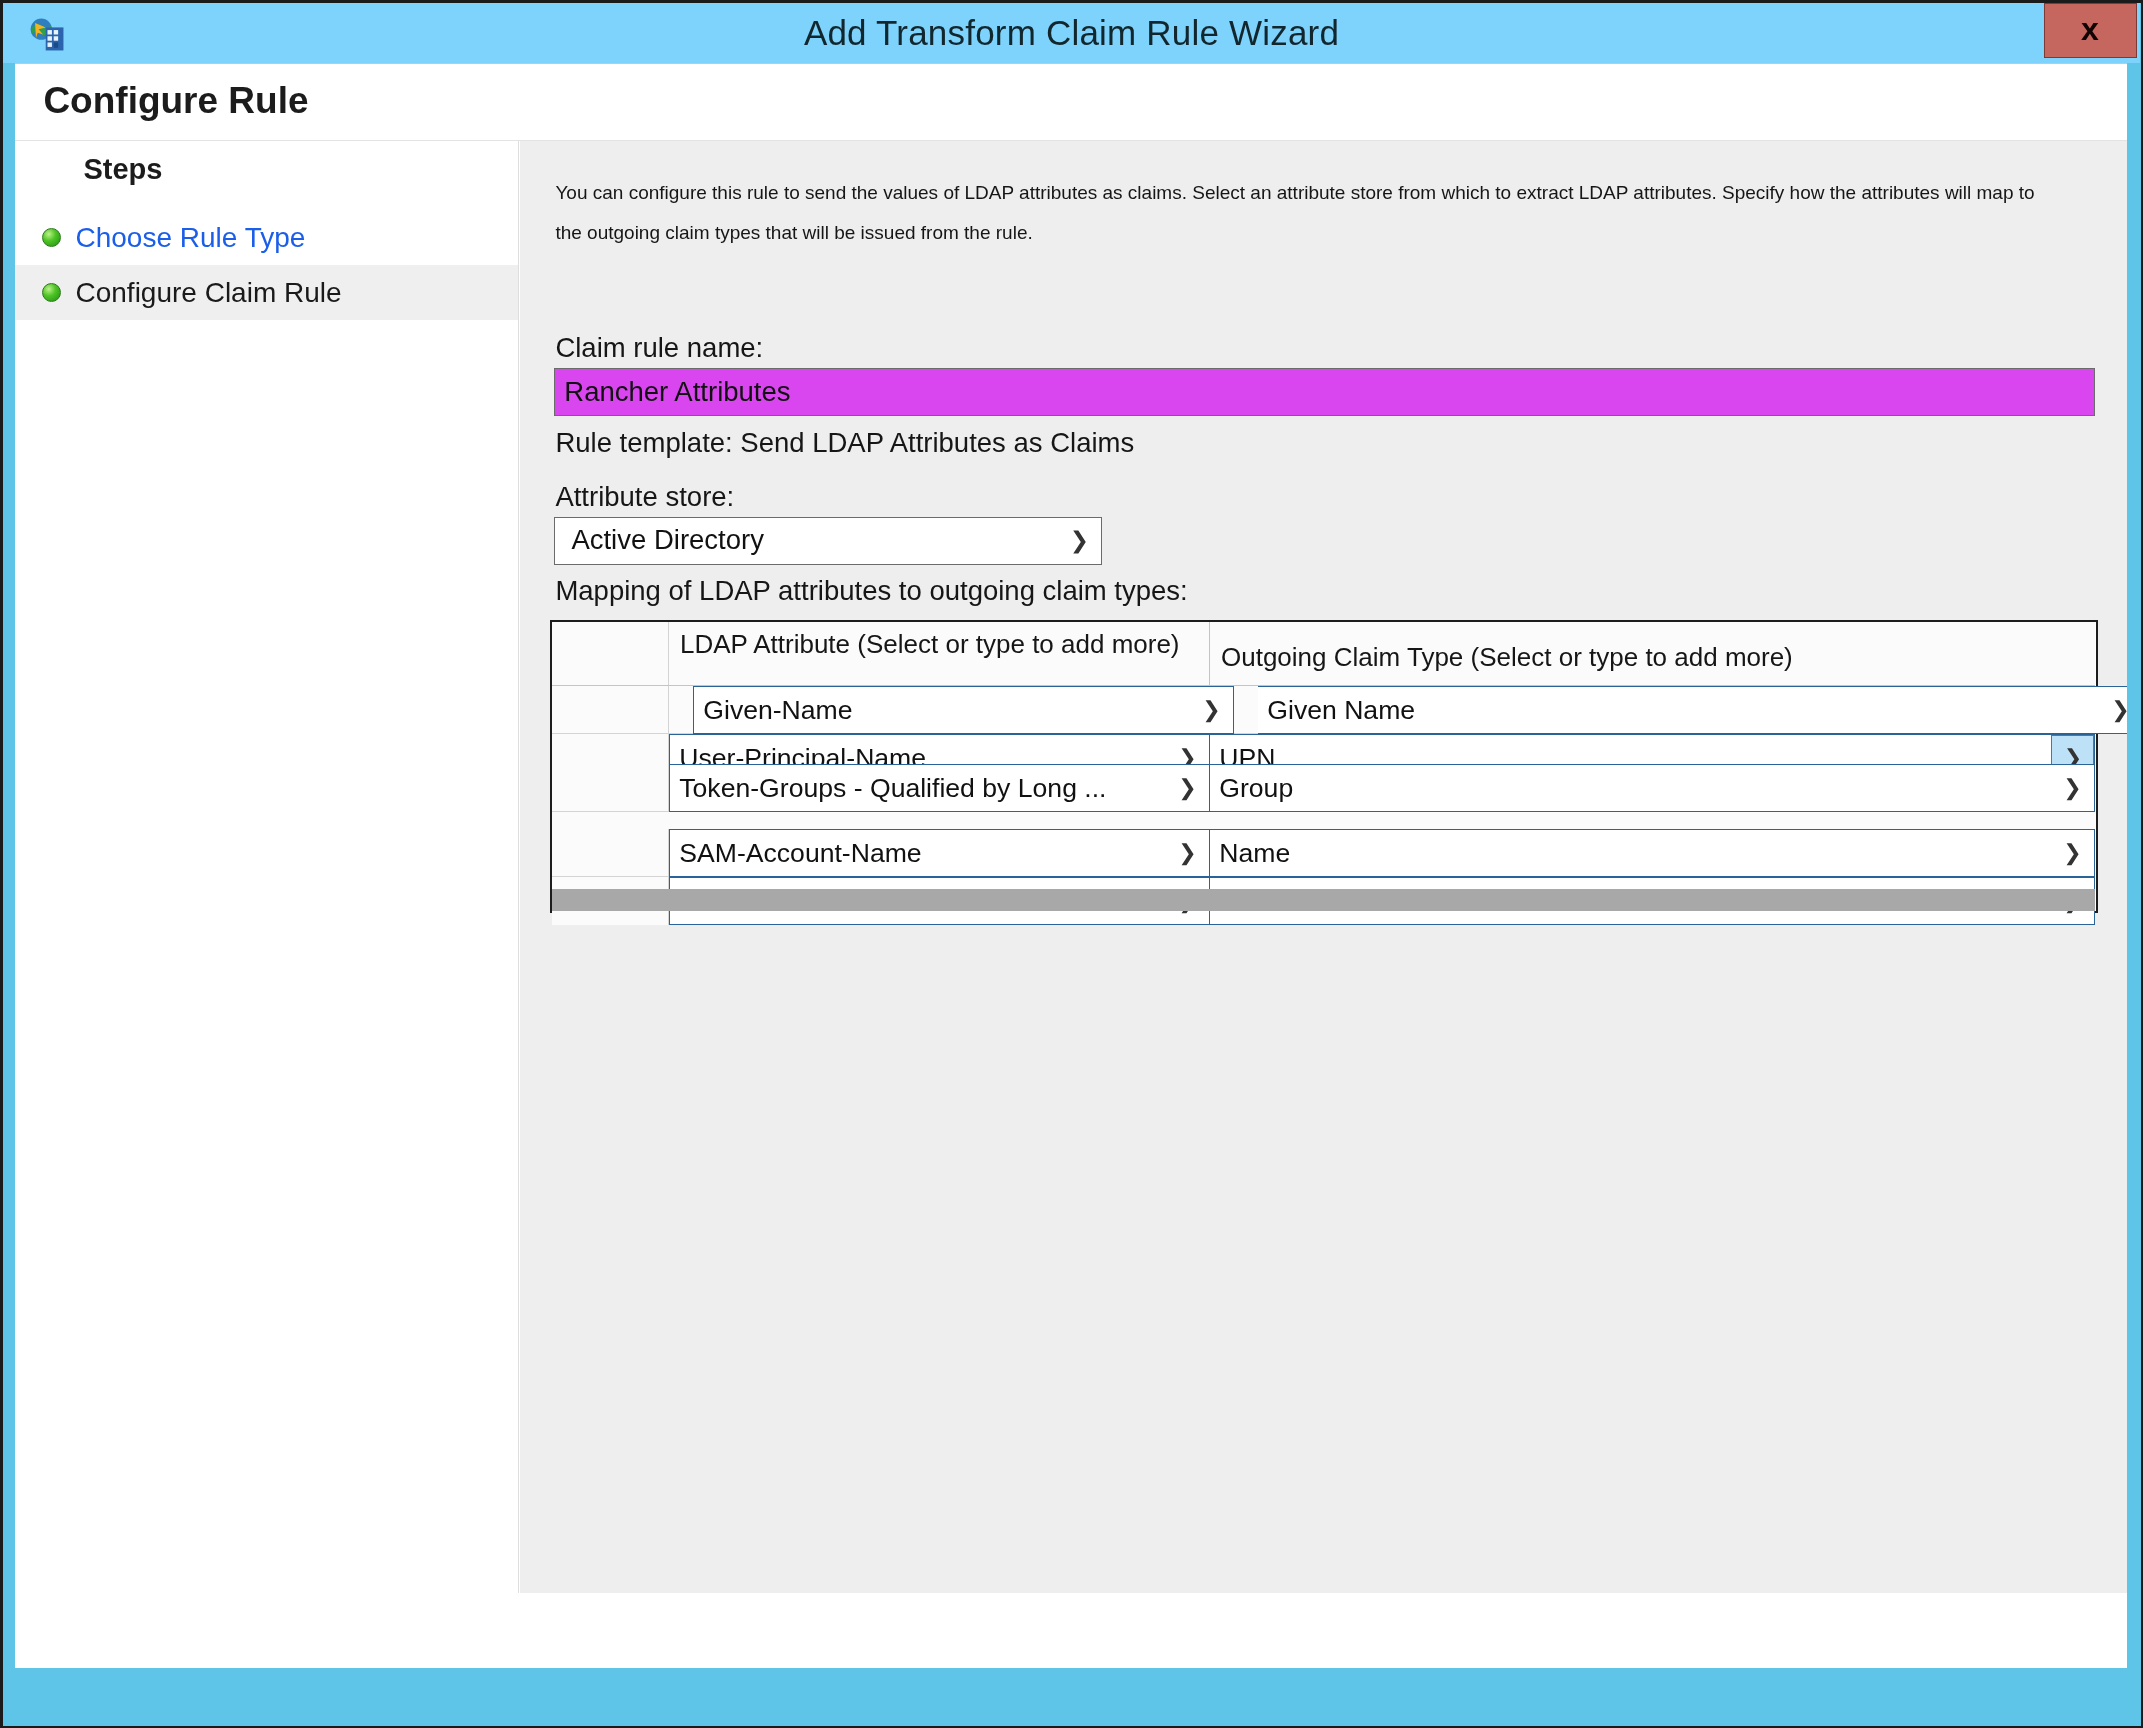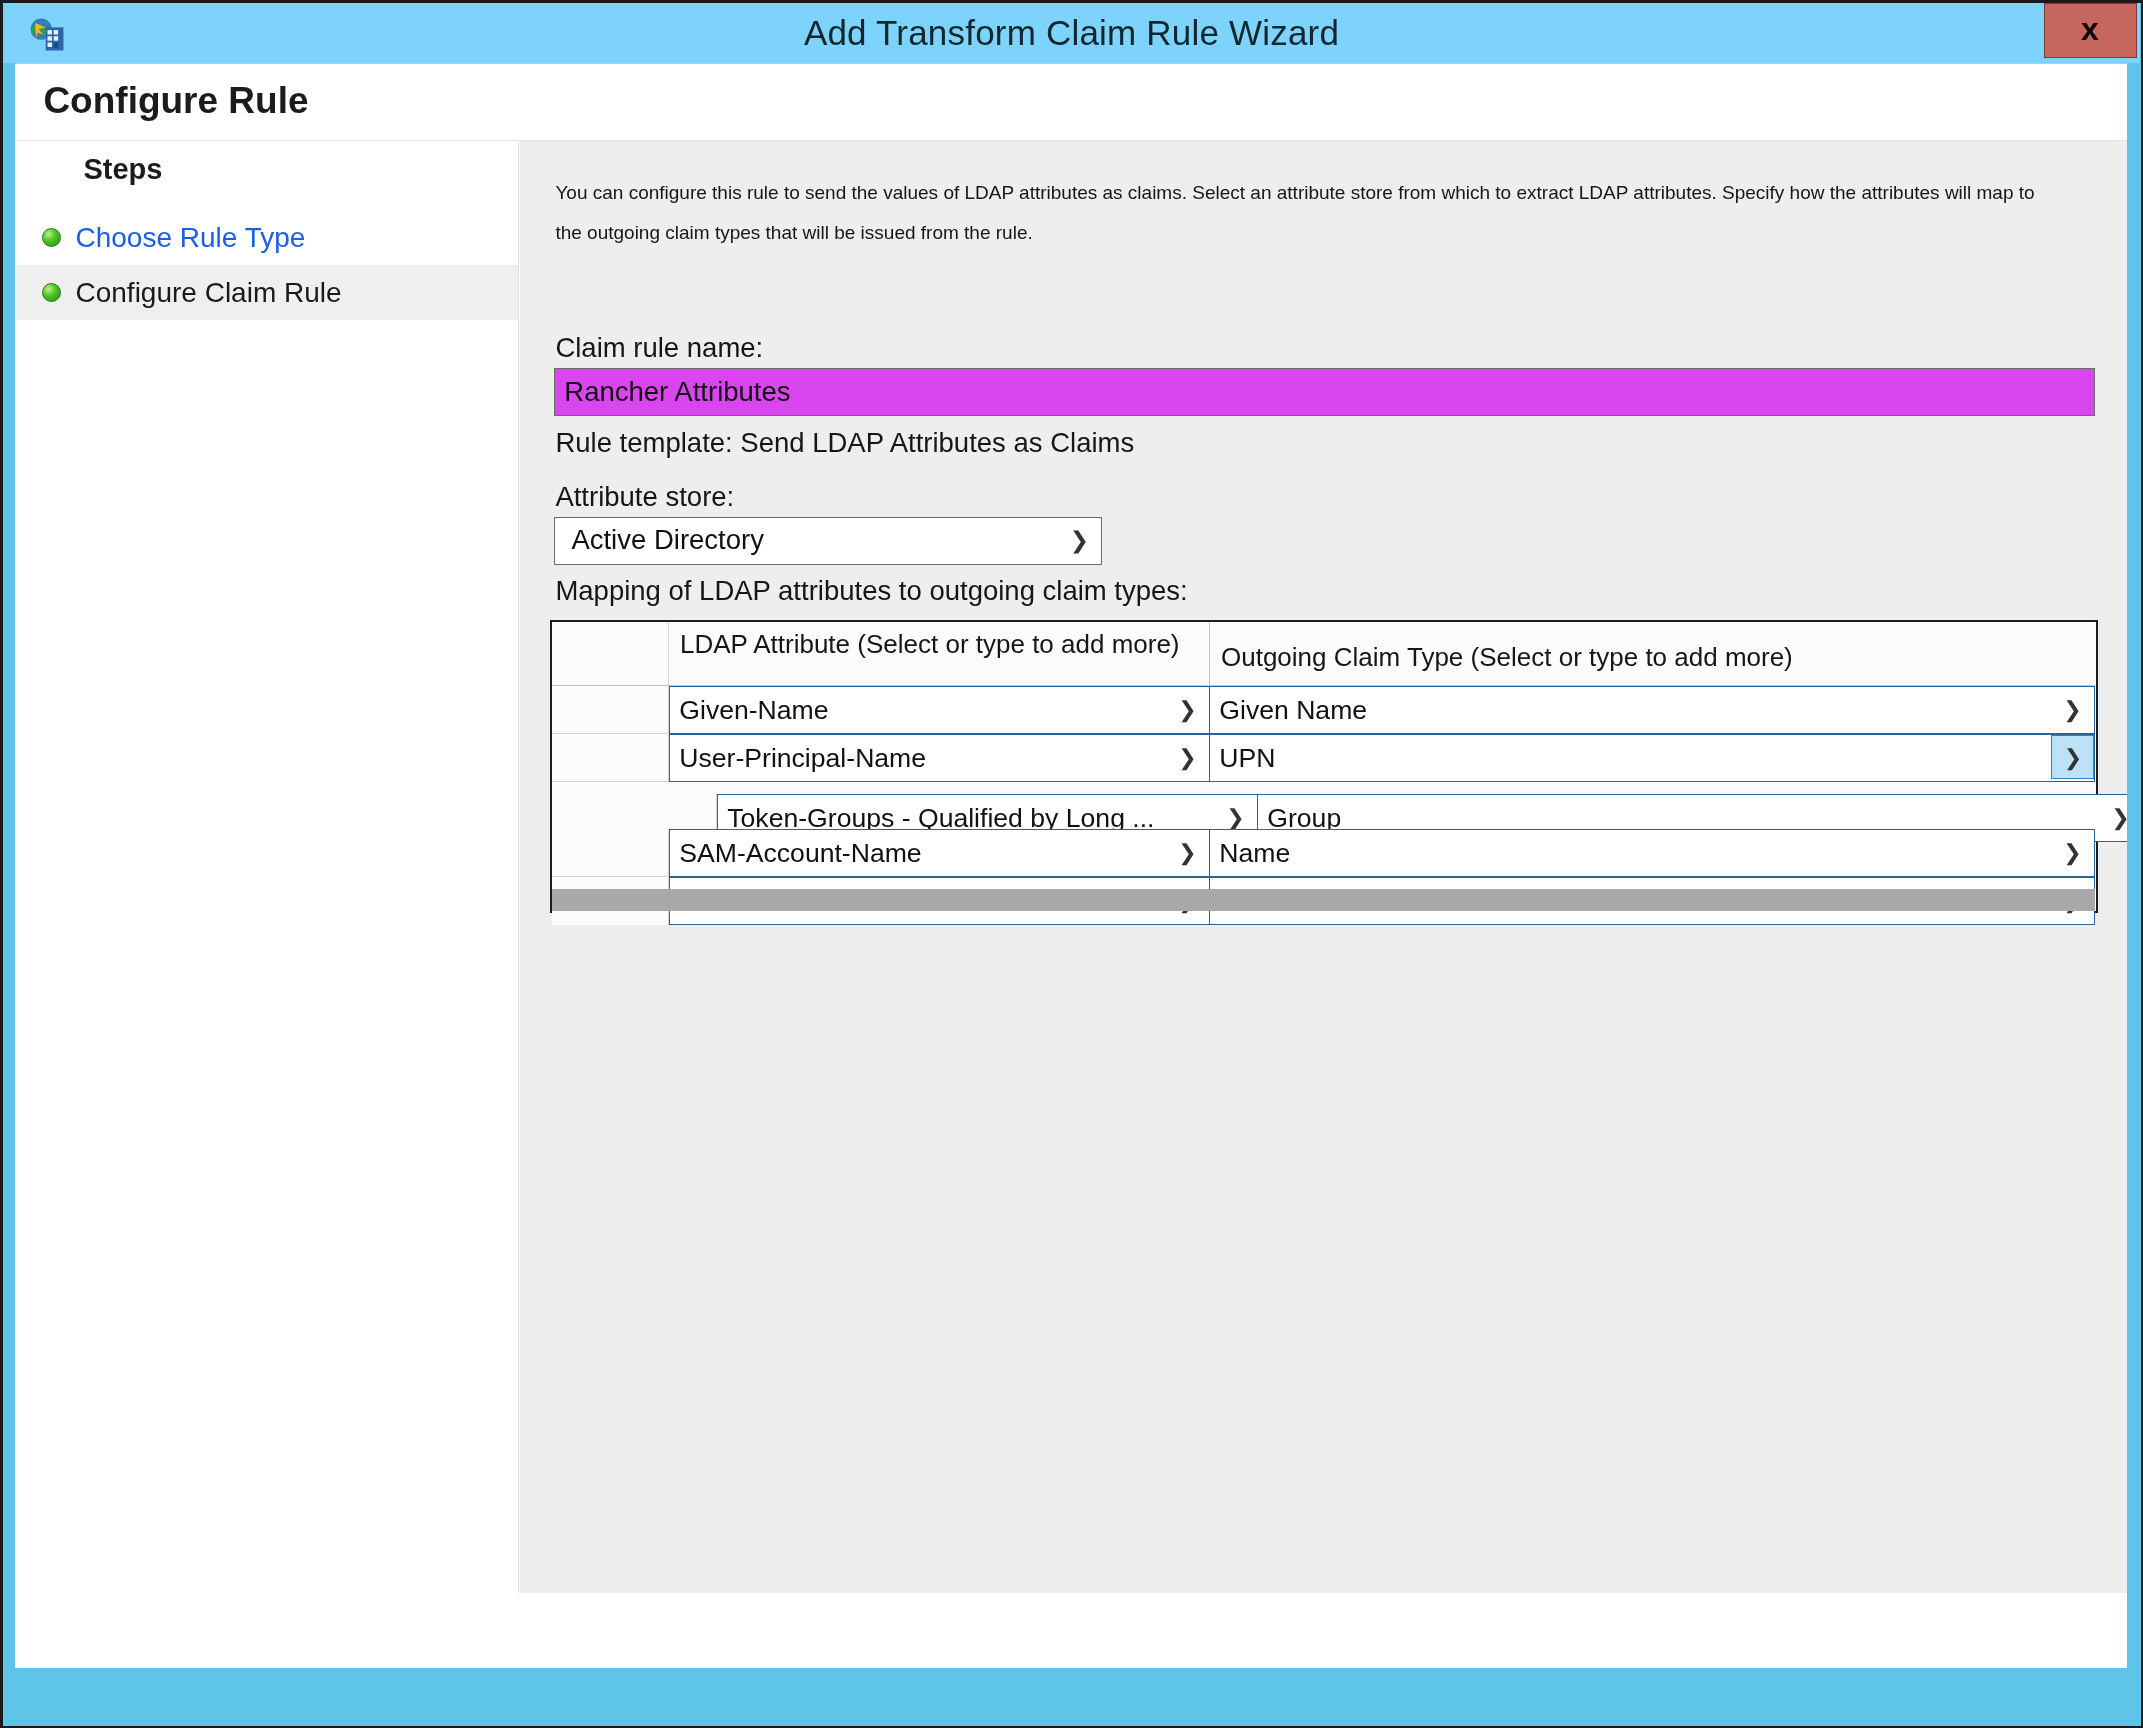--- a/index.html
+++ b/index.html
@@ -394,21 +394,21 @@
 
         <div id="grid">
           <div id="grid-scroll">
 
             <div class="grid-row header" style="top:0px;">
               <div class="cell-selector"></div>
               <div class="cell-head col1">LDAP Attribute (Select or type to add more)</div>
               <div class="cell-head col2">Outgoing Claim Type (Select or type to add more)</div>
             </div>
 
-            <div class="grid-row data" style="top:64px;">
+            <div class="grid-row data" style="top:64px;gap:24px;">
               <div class="cell-selector"></div>
               <div class="cell-combo col1">
                 <span class="combo-text">Given-Name</span>
                 <span class="combo-arrow">❯</span>
               </div>
               <div class="cell-combo col2">
                 <span class="combo-text">Given Name</span>
                 <span class="combo-arrow">❯</span>
               </div>
             </div>
@@ -418,21 +418,21 @@
               <div class="cell-combo col1">
                 <span class="combo-text">User-Principal-Name</span>
                 <span class="combo-arrow">❯</span>
               </div>
               <div class="cell-combo col2">
                 <span class="combo-text">UPN</span>
                 <span class="combo-arrow focused">❯</span>
               </div>
             </div>
 
-            <div class="grid-row data" style="top:172px;margin-left:48px;">
+            <div class="grid-row data" style="top:142px;">
               <div class="cell-selector"></div>
               <div class="cell-combo col1">
                 <span class="combo-text">Token-Groups - Qualified by Long ...</span>
                 <span class="combo-arrow">❯</span>
               </div>
               <div class="cell-combo col2">
                 <span class="combo-text">Group</span>
                 <span class="combo-arrow">❯</span>
               </div>
             </div>

